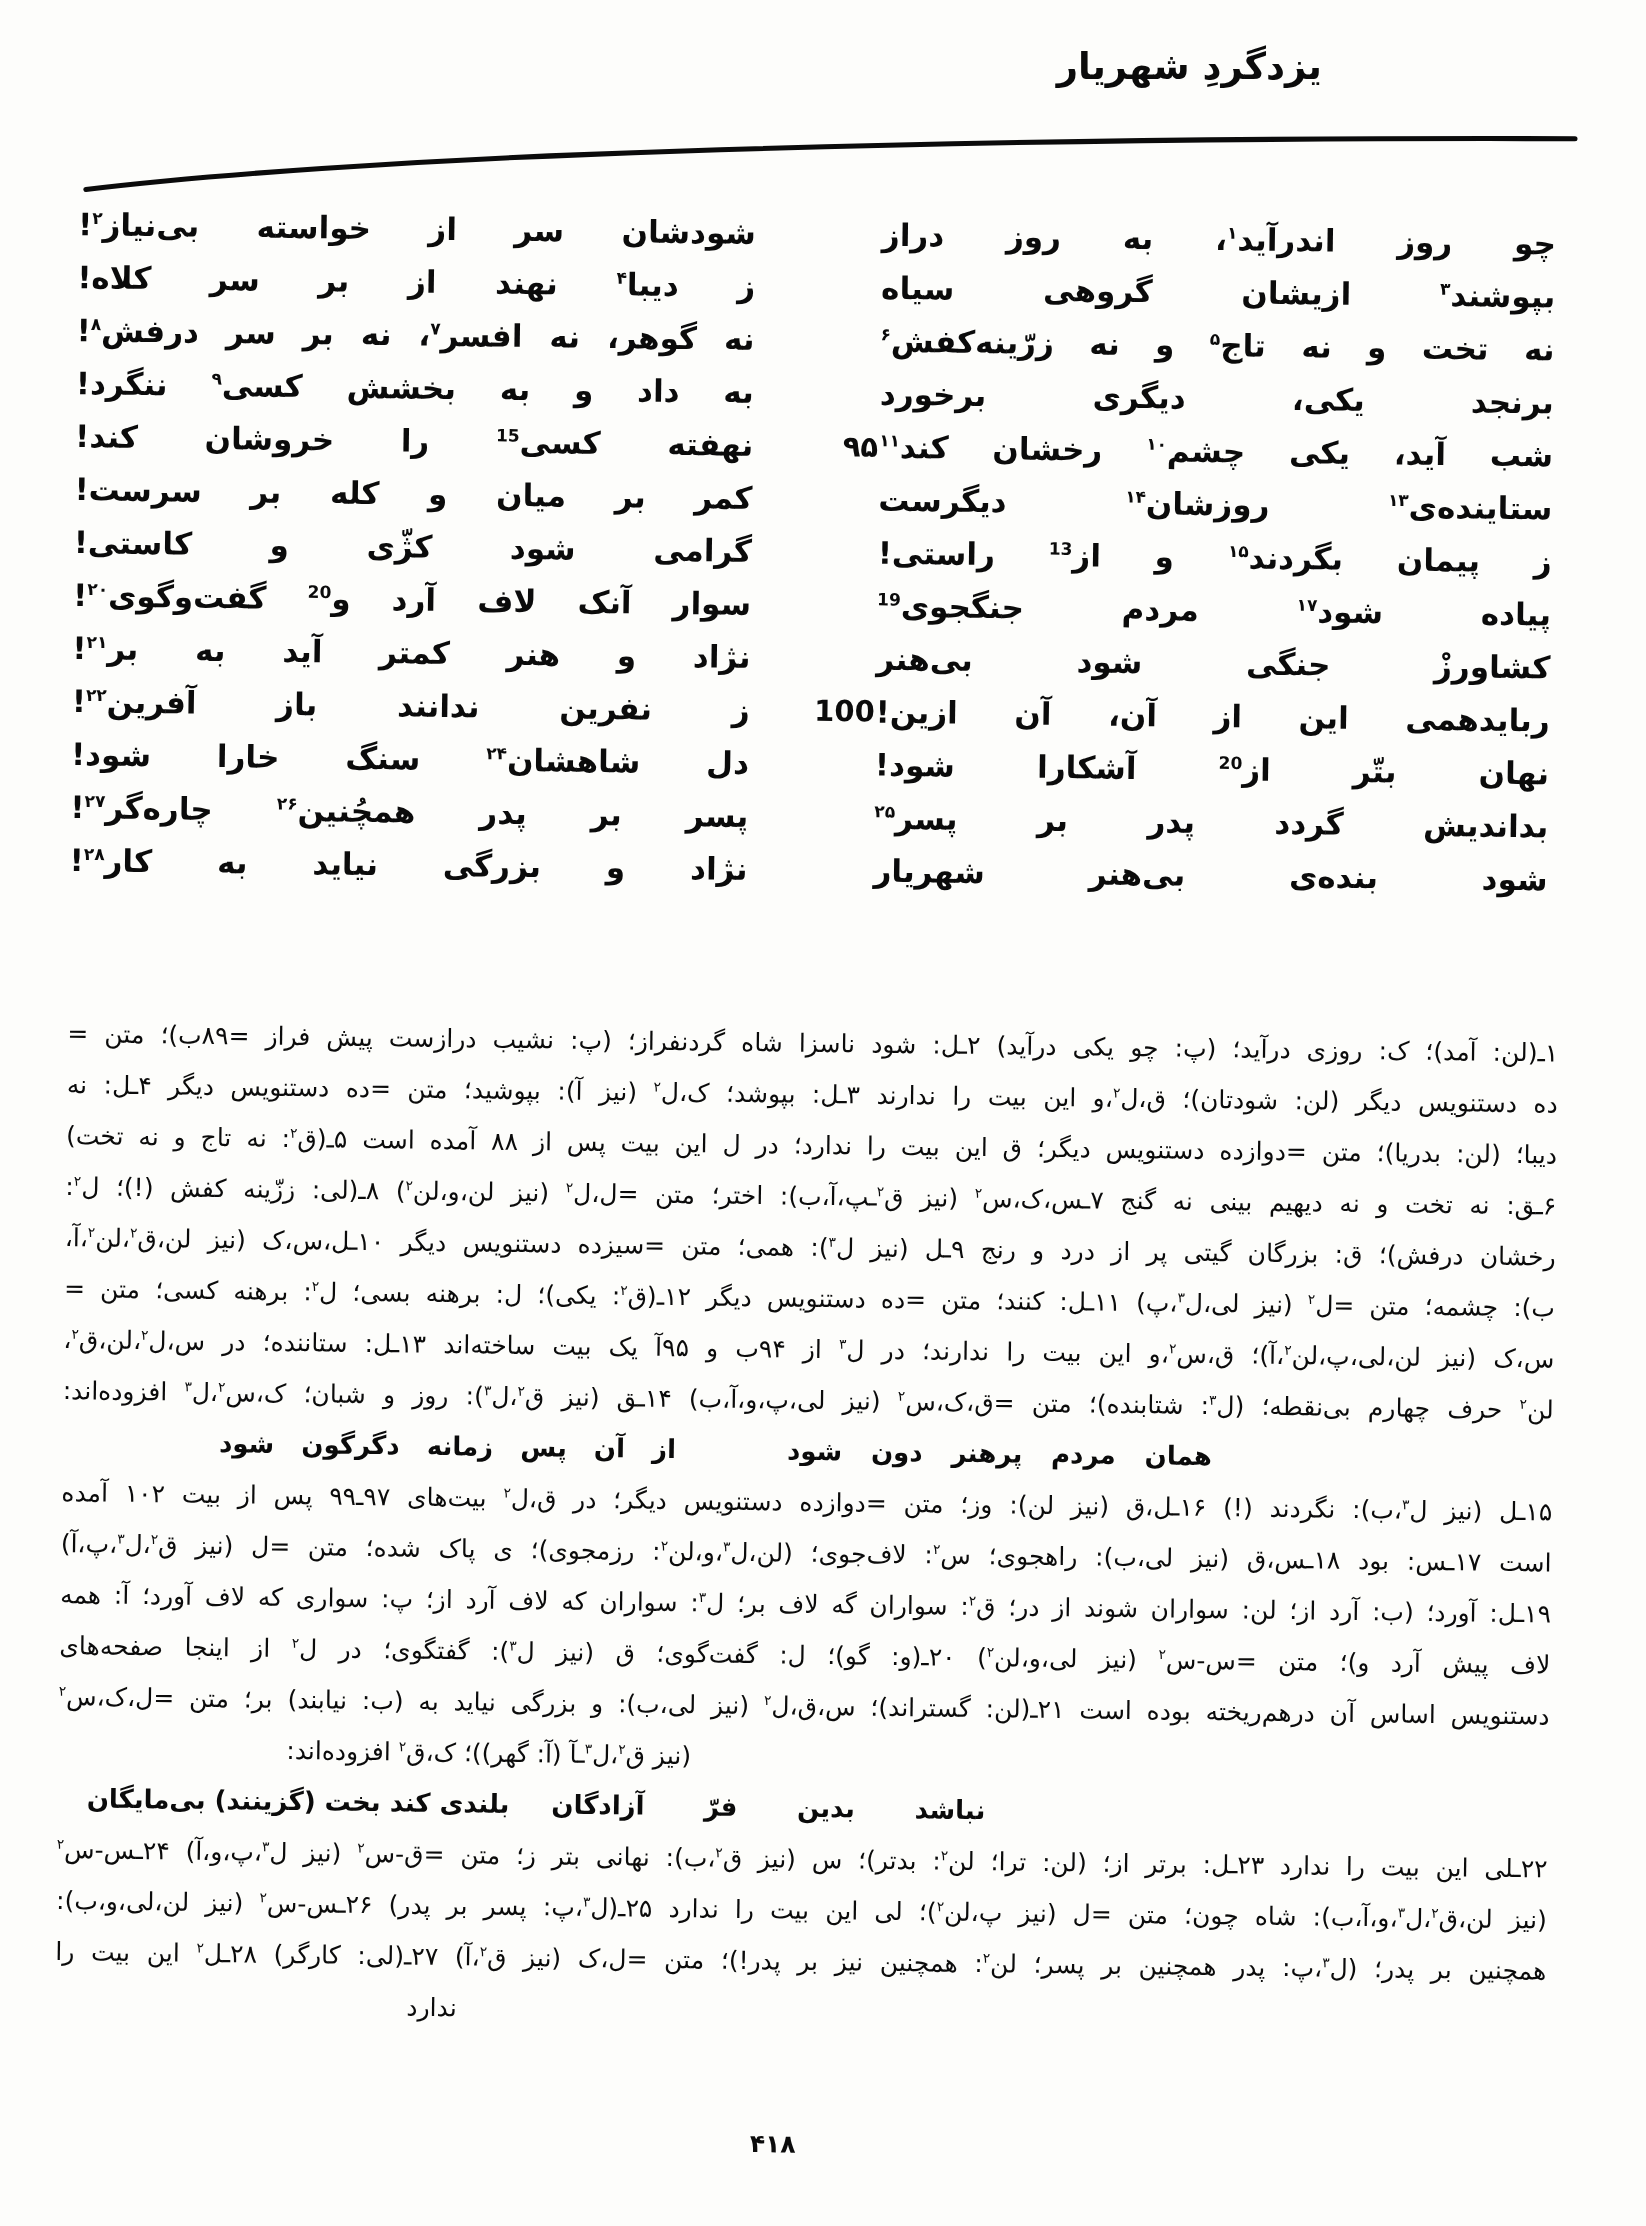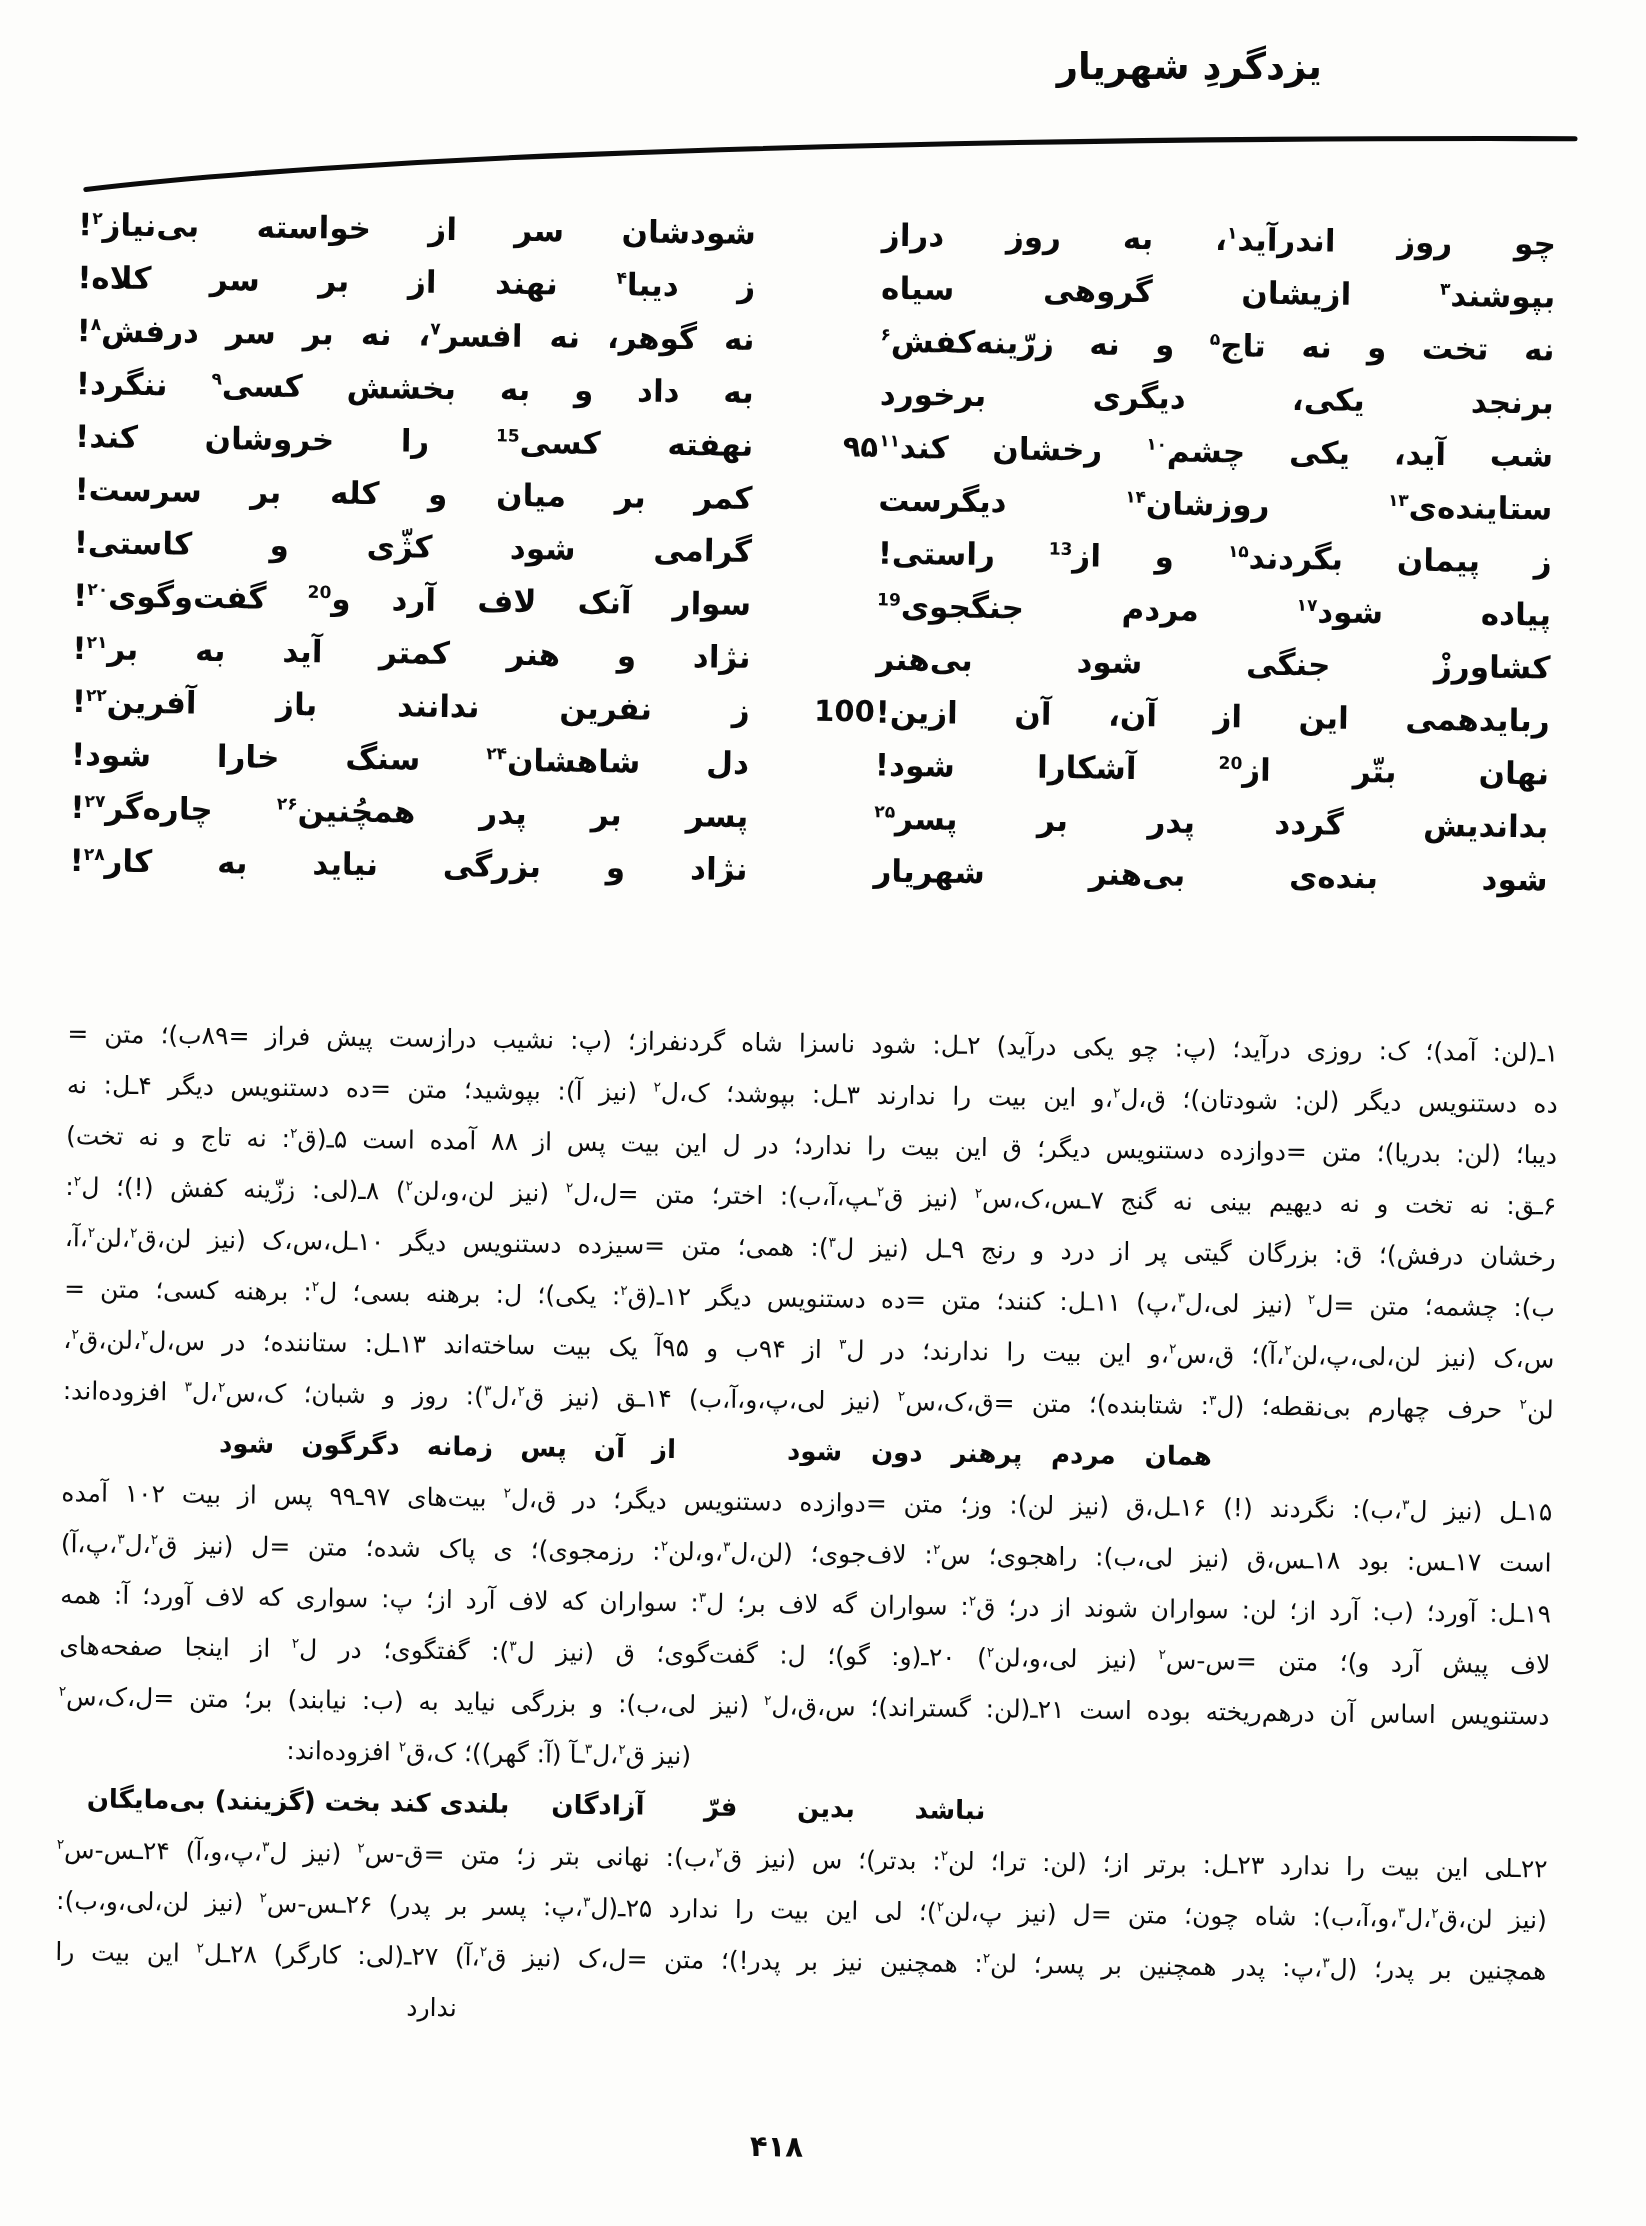--- a/index.html
+++ b/index.html
@@ -37,21 +37,21 @@
   .verse .vchunk{text-align:justify;text-align-last:justify;}
   .v1 .vr{margin-right:341px;width:425px;}
   .v1 .vl{margin-right:111px;width:457px;}
   .v2 .vr{margin-right:563px;width:434px;}
   .v2 .vl{margin-right:42px;text-align:right;text-align-last:right;}
   .frag{text-align:right;text-align-last:right;padding-right:858px;}
   .last{text-align:right;text-align-last:right;padding-right:1089px;}
   
   .page-number{
     position:absolute;top:2130px;left:775px;
-    font-size:29px;font-weight:bold;letter-spacing:1.8px;
+    font-size:25px;font-weight:bold;letter-spacing:1.8px;
   }
 </style>
 </head>
 <body>
 
 <div class="page-title">یزدگردِ شهریار</div>
 <svg class="header-rule" width="1647" height="222" viewBox="0 0 1784 240">
   <path d="M 1706 150 C 1350 149 1000 153 640 167 C 450 174 235 188 93 205" fill="none" stroke="#0b0b0b" stroke-width="5.5" stroke-linecap="round"></path>
 </svg>
 

